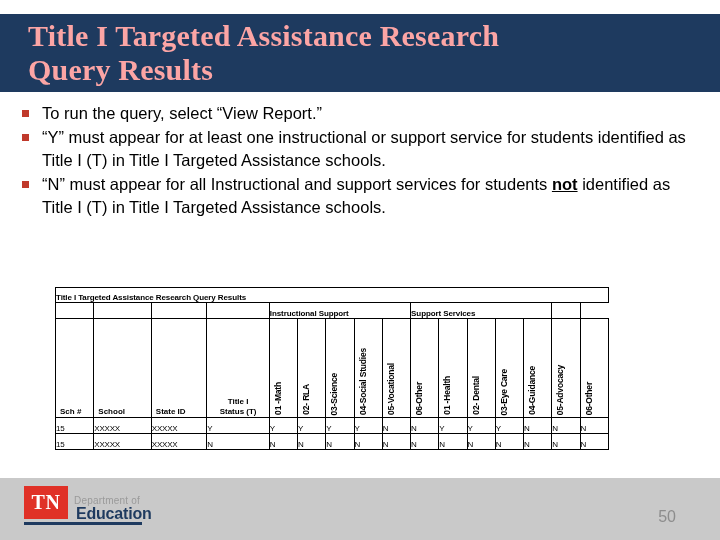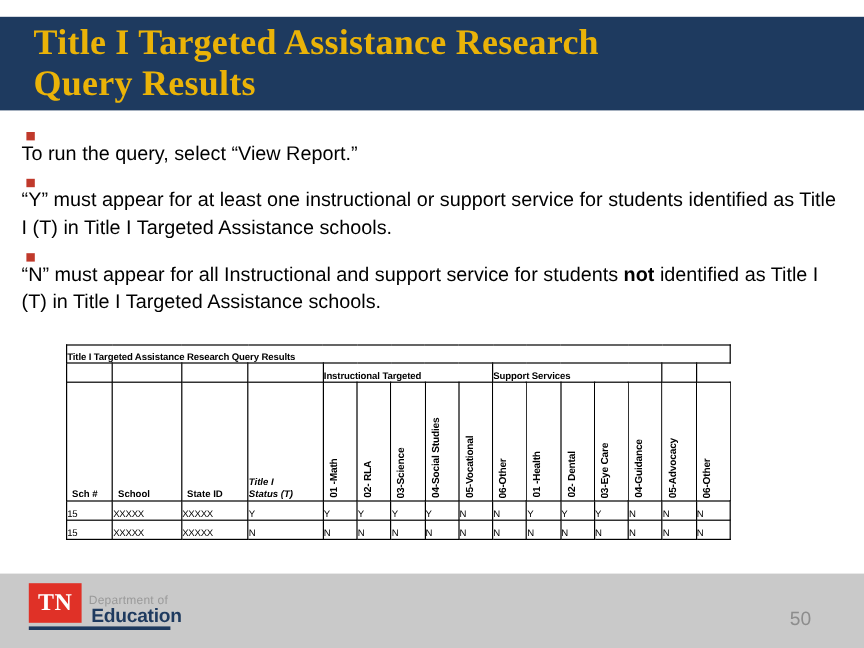--- a/index.html
+++ b/index.html
@@ -24,53 +24,52 @@
     height: 78px;
     background: #1e3a5f;
     box-sizing: border-box;
     padding: 5px 0 0 28px;
   }
   .title-banner .title-text {
     font-family: "Liberation Serif", serif;
     font-weight: bold;
     font-size: 30px;
     line-height: 34px;
-    color: #eab308;
+    color: #fca5a5;
     letter-spacing: 0.2px;
     white-space: pre-line;
   }
 
   
   .bullets {
     position: absolute;
     left: 18px;
     top: 102px;
     width: 686px;
   }
   .bullet-row {
     display: flex;
     align-items: flex-start;
     margin-bottom: 1px;
-    flex-direction: column;
   }
   .bullet-marker {
     flex: 0 0 auto;
     width: 7px;
     height: 7px;
     background: #c0392b;
     margin: 8px 13px 0 4px;
   }
   .bullet-text {
     flex: 1 1 auto;
     font-family: "Liberation Sans", sans-serif;
     font-size: 16.5px;
     line-height: 23px;
     color: #000000;
   }
-  .bullet-text b { font-weight: bold; }
+  .bullet-text b { font-weight: bold; text-decoration: underline; }
 
   
   .report-wrap {
     position: absolute;
     left: 55px;
     top: 287px;
     width: 554px;
   }
   table.report {
     border-collapse: collapse;
@@ -232,21 +231,21 @@
     <div class="bullet-row">
       <span class="bullet-marker" style="background: rgb(192, 57, 43);"></span>
       <div class="bullet-text"><span>To run the query, select “View Report.”</span></div>
     </div>
     <div class="bullet-row">
       <span class="bullet-marker" style="background: rgb(192, 57, 43);"></span>
       <div class="bullet-text"><span>“Y” must appear for at least one instructional or support service for students identified as Title I (T) in Title I Targeted Assistance schools.</span></div>
     </div>
     <div class="bullet-row">
       <span class="bullet-marker" style="background: rgb(192, 57, 43);"></span>
-      <div class="bullet-text"><span>“N” must appear for all Instructional and support service for students </span><b>not</b><span> identified as Title I (T) in Title I Targeted Assistance schools.</span></div>
+      <div class="bullet-text"><span>“N” must appear for all Instructional and support services for students </span><b>not</b><span> identified as Title I (T) in Title I Targeted Assistance schools.</span></div>
     </div>
   </div>
 
 <div class="report-wrap">
   <table class="report">
     <colgroup>
         <col style="width: 38px;">
         <col style="width: 57px;">
         <col style="width: 55px;">
         <col style="width: 62px;">
@@ -265,29 +264,29 @@
       </colgroup>
       <tbody>
         <tr>
           <td class="caption-cell" colspan="16">Title I Targeted Assistance Research Query Results</td>
         </tr>
         <tr>
           <td colspan="1" class="group-empty"></td>
           <td colspan="1" class="group-empty"></td>
           <td colspan="1" class="group-empty"></td>
           <td colspan="1" class="group-empty"></td>
-          <td colspan="5" class="group-cell sep-left">Instructional Targeted</td>
+          <td colspan="5" class="group-cell sep-left">Instructional Support</td>
           <td colspan="5" class="group-cell sep-left">Support Services</td>
           <td colspan="1" class="group-empty"></td>
         </tr>
         <tr>
           <td class="hdr-flat left-al" style="white-space: pre-line;">Sch #</td>
           <td class="hdr-flat left-al" style="white-space: pre-line;">School</td>
           <td class="hdr-flat left-al" style="white-space: pre-line;">State ID</td>
-          <td class="hdr-flat" style="white-space: pre-line; text-align: left; font-style: italic;">Title I
+          <td class="hdr-flat" style="white-space: pre-line; text-align: center;">Title I
 Status (T)</td>
           <td class="hdr-rot sep-left"><span class="rot-inner">01 -Math</span></td>
           <td class="hdr-rot"><span class="rot-inner">02- RLA</span></td>
           <td class="hdr-rot"><span class="rot-inner">03-Science</span></td>
           <td class="hdr-rot"><span class="rot-inner">04-Social Studies</span></td>
           <td class="hdr-rot"><span class="rot-inner">05-Vocational</span></td>
           <td class="hdr-rot"><span class="rot-inner">06-Other</span></td>
           <td class="hdr-rot sep-left"><span class="rot-inner">01 -Health</span></td>
           <td class="hdr-rot"><span class="rot-inner">02- Dental</span></td>
           <td class="hdr-rot"><span class="rot-inner">03-Eye Care</span></td>

